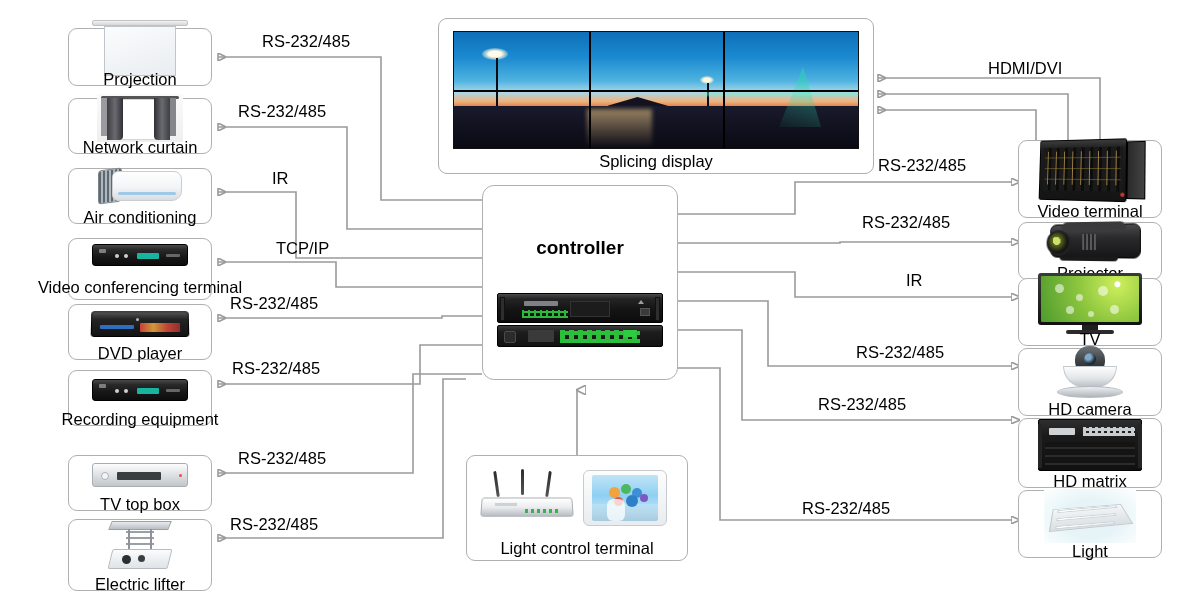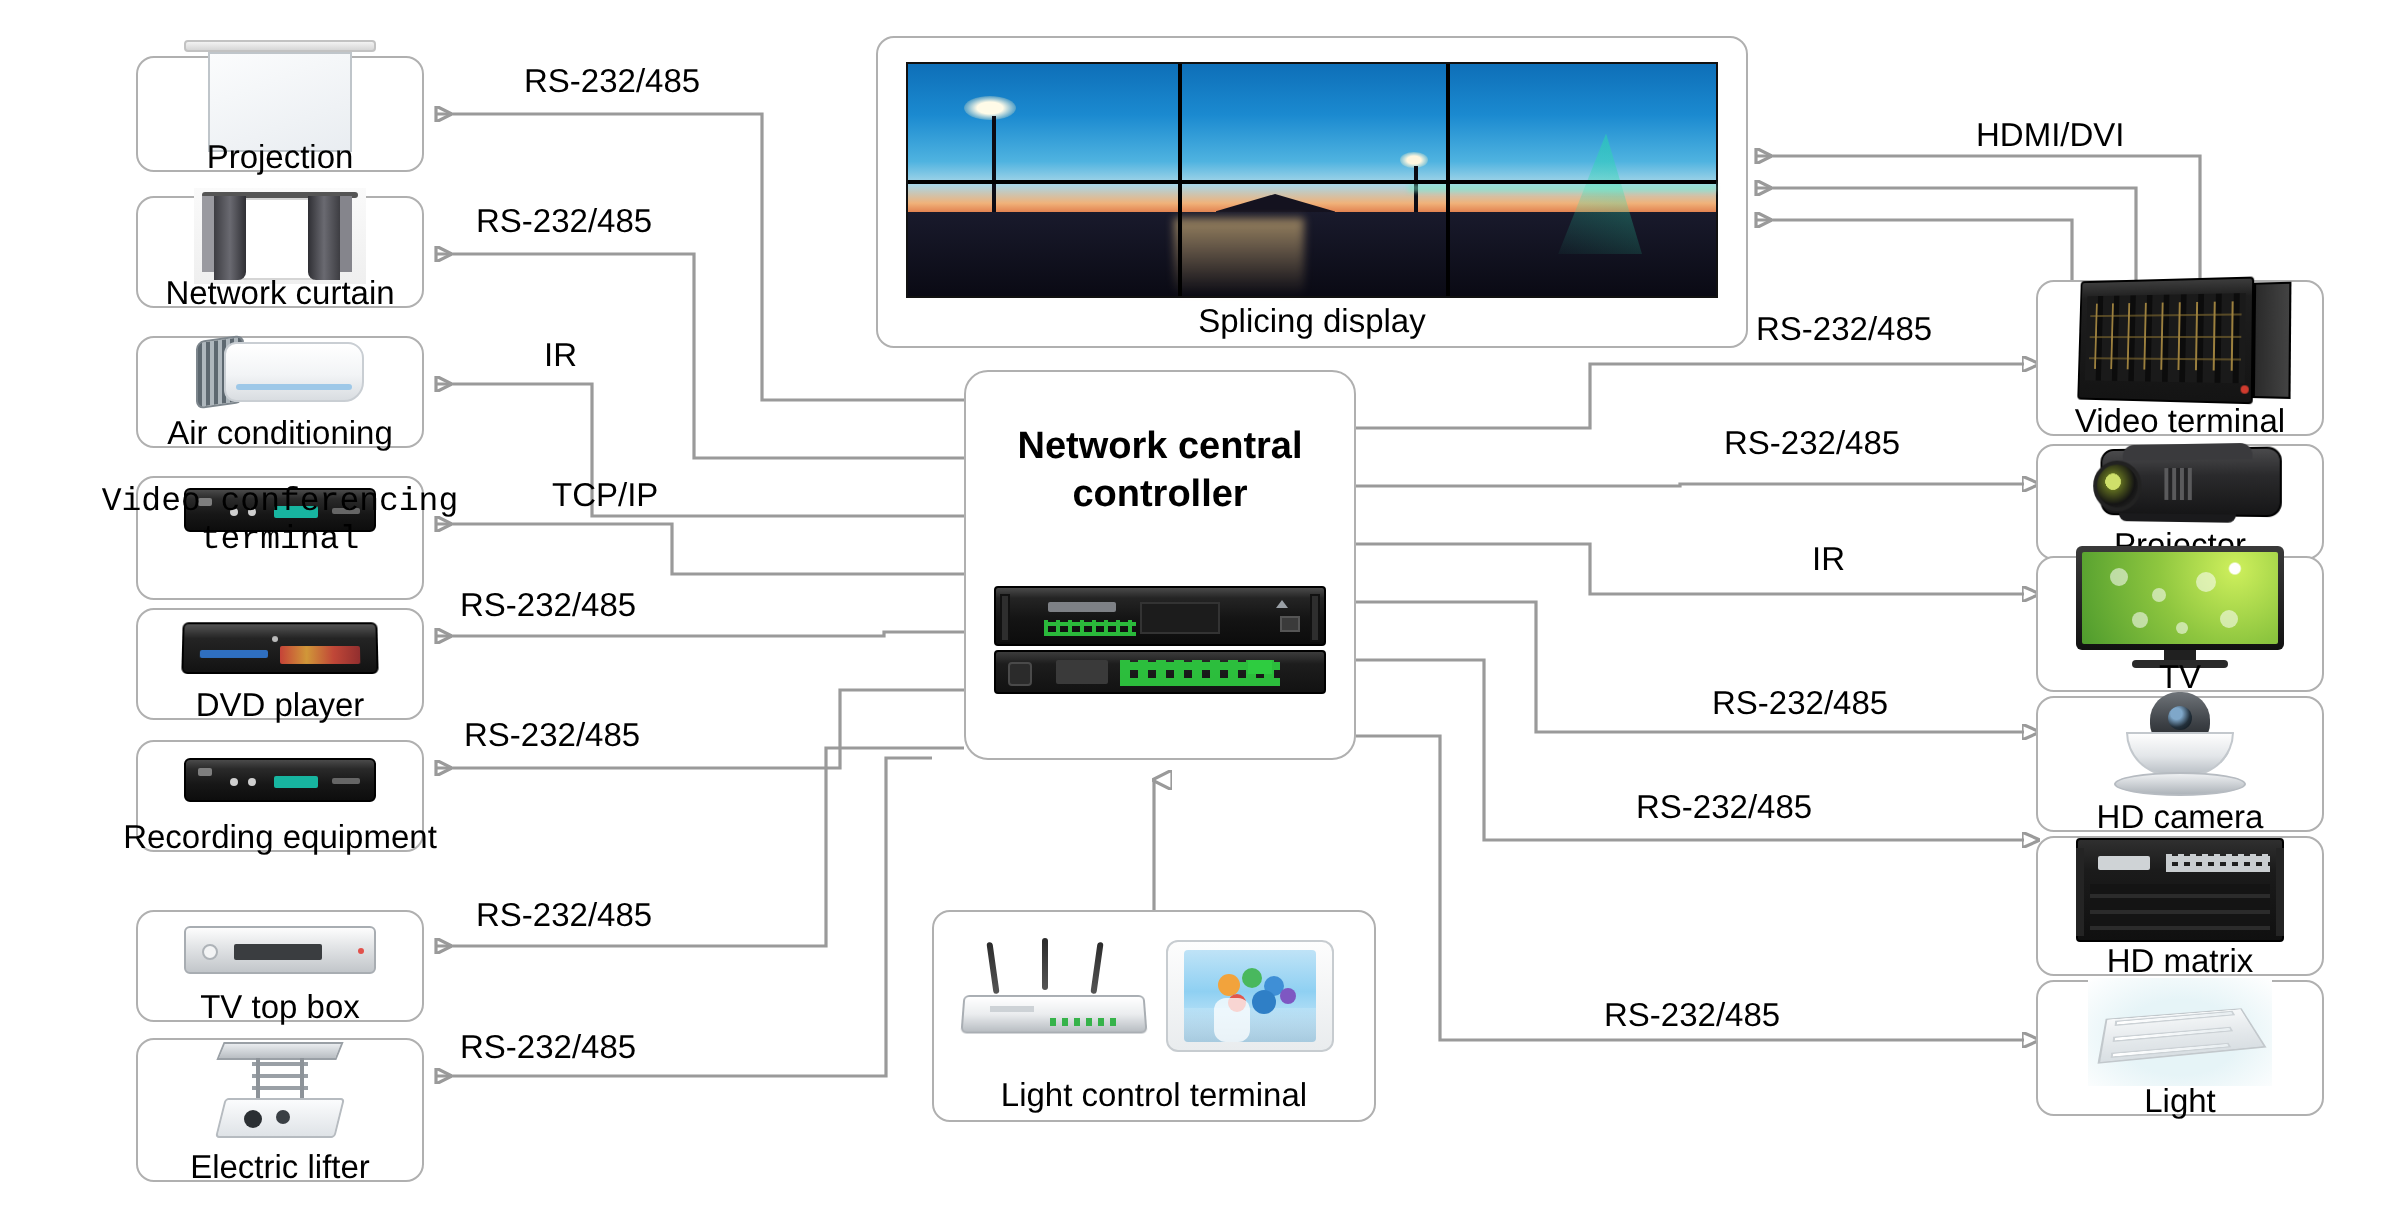--- a/index.html
+++ b/index.html
@@ -290,21 +290,21 @@
         <i style="left:33.33%;top:0;width:2px;height:100%;"></i>
         <i style="left:66.66%;top:0;width:2px;height:100%;"></i>
         <i style="left:0;top:50%;width:100%;height:2px;"></i>
       </div>
     </div>
     <div class="cap">Splicing display</div>
   </div>
 
   <div class="ctrl" style="left:482px;top:185px;width:196px;height:195px;">
     <div class="title">
-      <span>Network central</span><br>
+      <br>
       <span>controller</span>
     </div>
     <div class="unitwrap">
       <div class="ru1">
         <span class="earL"></span>
           <span class="earR"></span>
         <span class="logo"></span>
           <span class="grn"></span>
           <span class="lcd"></span>
         <span class="tri"></span>
@@ -383,21 +383,21 @@
   <div class="dev" style="left:68px;top:238px;width:144px;height:62px;">
     <div class="pic" style="bottom:34px;top:6px;">
         <div class="deck ic">
       <span class="d1"></span>
           <span class="led" style="left:22px;"></span>
           <span class="led" style="left:31px;"></span>
           <span class="scr"></span>
           <span class="rt"></span>
         </div>
       </div>
-    <div class="cap" style="bottom:19px;white-space:normal;line-height:1.15;font-family:Liberation Mono, monospace;">
+    <div class="cap" style="bottom:2px;white-space:normal;line-height:1.15;">
       <span>Video conferencing terminal</span>
     </div>
   </div>
 
   <div class="dev" style="left:68px;top:304px;width:144px;height:56px;">
     <div class="pic">
         <div class="dvd ic">
       <span class="tray"></span>
           <span class="btn"></span>
           <span class="pnl"></span>

